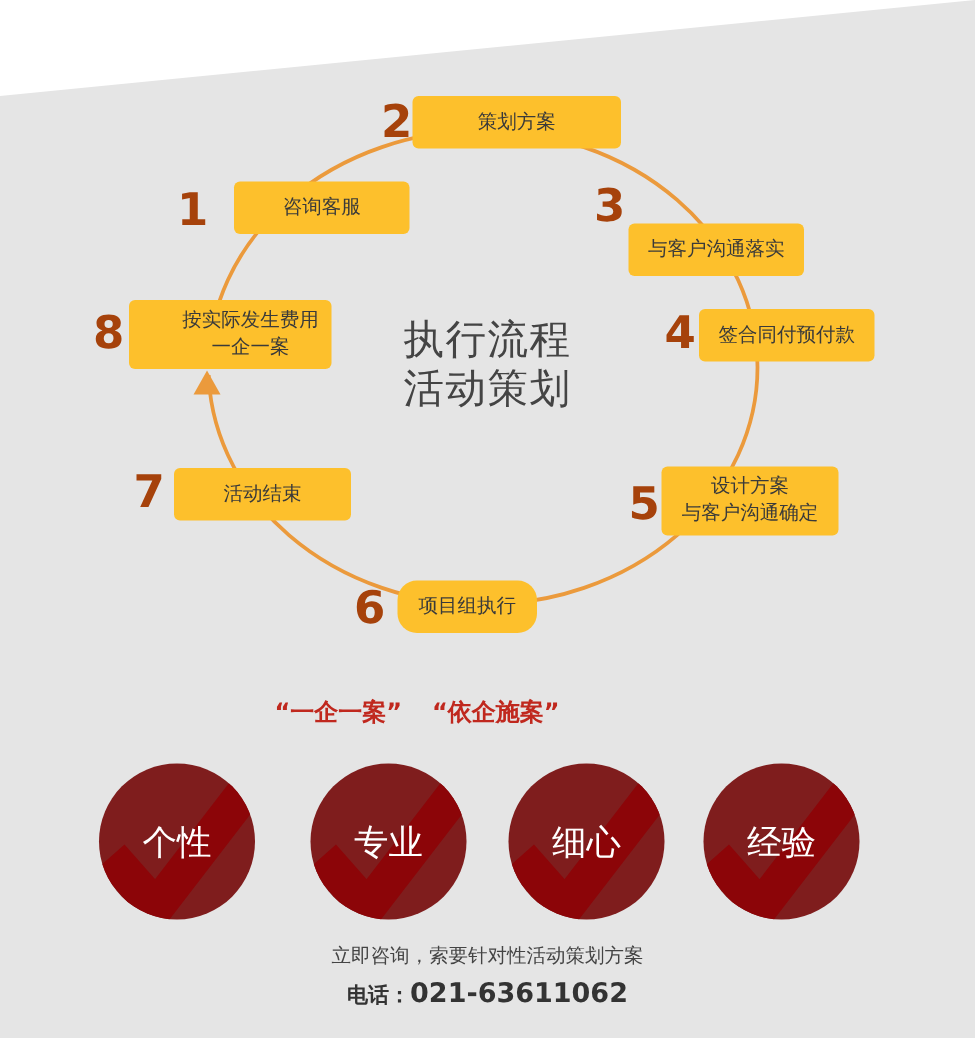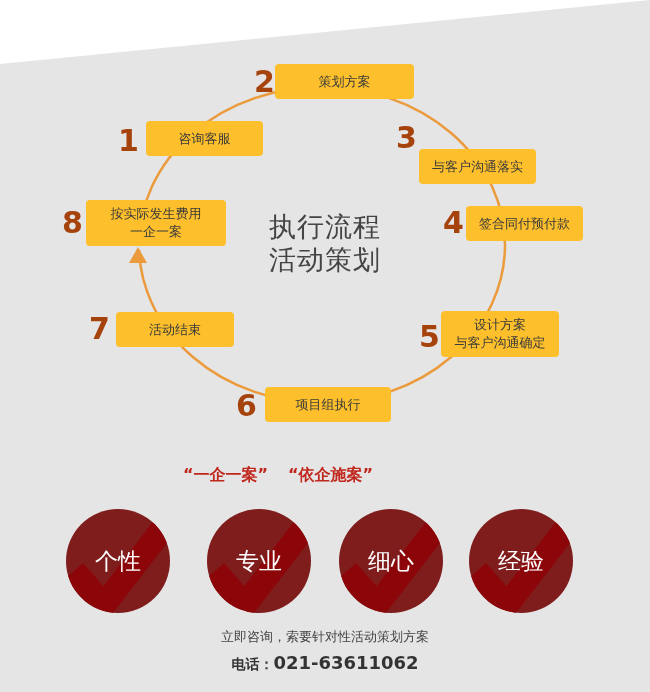--- a/index.html
+++ b/index.html
@@ -29,21 +29,21 @@
   <rect x="120" y="240" width="40" height="10" fill="#e5e5e5"></rect>
   <polygon points="138,247 129,263 147,263" fill="#eb9a3c"></polygon>
 </svg>
 
 <div class="center-title">
   <div>执行流程</div>
   <div>活动策划</div>
 </div>
 
 <div class="step-num" style="left:118px;top:126px;">1</div>
-<div class="step-box" style="left:146px;top:121px;width:117px;height:35px;">
+<div class="step-box" style="left:156px;top:121px;width:117px;height:35px;">
     <span>咨询客服</span>
   </div>
 
 <div class="step-num" style="left:254px;top:67px;">2</div>
 <div class="step-box" style="left:275px;top:64px;width:139px;height:35px;">
     <span>策划方案</span>
   </div>
 
 <div class="step-num" style="left:396px;top:123px;">3</div>
 <div class="step-box" style="left:419px;top:121px;width:117px;height:35px;margin-top:28px;">
@@ -57,31 +57,31 @@
 
 <div class="step-num" style="left:419px;top:322px;">5</div>
 <div class="step-box" style="left:441px;top:311px;width:118px;height:46px;">
   <div>
       <div>设计方案</div>
       <div>与客户沟通确定</div>
     </div>
 </div>
 
 <div class="step-num" style="left:236px;top:391px;">6</div>
-<div class="step-box" style="left:265px;top:387px;width:126px;height:35px;">
+<div class="step-box" style="left:265px;top:387px;width:93px;height:35px;border-radius:13px;">
     <span>项目组执行</span>
   </div>
 
 <div class="step-num" style="left:89px;top:314px;">7</div>
 <div class="step-box" style="left:116px;top:312px;width:118px;height:35px;align-items:center;">
     <span>活动结束</span>
   </div>
 
 <div class="step-num" style="left:62px;top:208px;">8</div>
-<div class="step-box" style="left:86px;top:200px;width:140px;height:46px;">
+<div class="step-box" style="left:86px;top:200px;width:108px;height:46px;padding-left:27px;">
   <div>
       <div>按实际发生费用</div>
       <div>一企一案</div>
     </div>
 </div>
 
 <div class="slogan">
   <span>“一企一案”</span><span>“依企施案”</span>
 </div>
 

